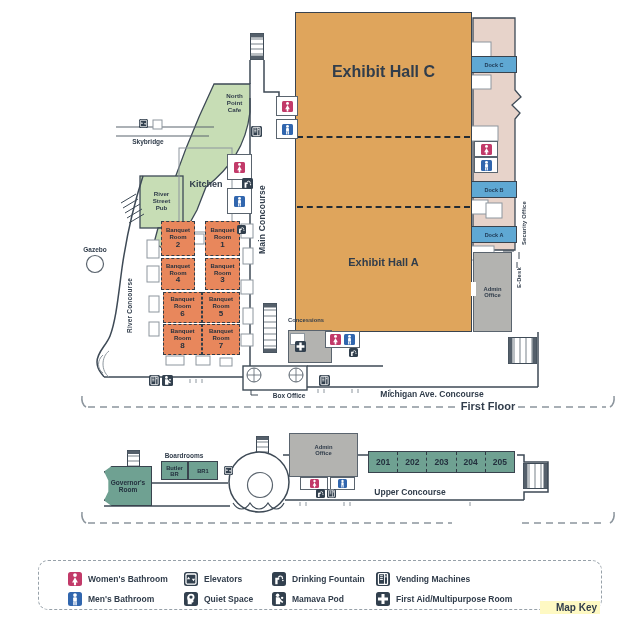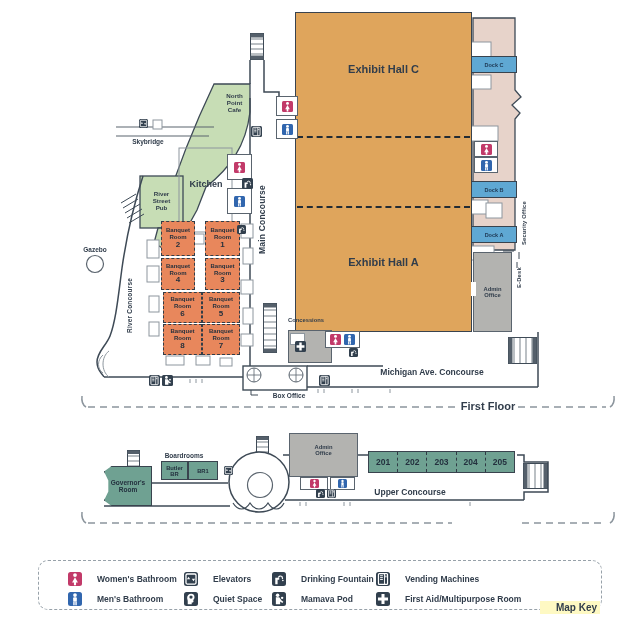--- a/index.html
+++ b/index.html
@@ -19,21 +19,21 @@
   .bq .n{font-size:8px;line-height:1.1}
   .teal{position:absolute;z-index:2;background:#6FA192;border:1.4px solid #39434E;display:flex;align-items:center;justify-content:center;font-weight:700;color:#23303E;text-align:center}
   .gray{position:absolute;z-index:2;background:#B3B3B0;border:1.1px solid #5A646E}
   .ic{position:absolute;z-index:4;width:11px;height:11px;border-radius:1.5px;display:block}
   .ic svg{width:100%;height:100%;display:block}
   .ic.sm{width:9px;height:9px}
   .icw{background:#C23A69}.icm{background:#3166AE}.icd{background:#32404E}
   .icbox{position:absolute;z-index:3;background:#fff;border:1px solid #5A646E;display:flex;align-items:center;justify-content:center;gap:3px}
   .icbox .ic{position:static}
   .keybox{position:absolute;z-index:2;border:1.6px dashed #97A1A9;border-radius:10px}
-  .kitem{position:absolute;z-index:3;display:flex;align-items:center;gap:15px;font-weight:700;font-size:8.5px;color:#313D4B;white-space:nowrap}
+  .kitem{position:absolute;z-index:3;display:flex;align-items:center;gap:6px;font-weight:700;font-size:8.5px;color:#313D4B;white-space:nowrap}
   .kitem .ic{position:static;width:14px;height:14px;border-radius:2.5px}
   .mk{position:absolute;z-index:4;font-weight:700;font-size:10px;color:#313D4B;background:#fef9c3;text-align:right;padding:1px 3px}
 </style>
 </head>
 <body>
 
 <svg width="0" height="0" style="position:absolute" aria-hidden="true">
 <defs>
 <symbol id="i-female" viewBox="0 0 12 12">
         <circle cx="6" cy="2.6" r="1.6" fill="#fff"></circle>
@@ -185,21 +185,21 @@
       <path d="M88 523 H452" stroke-dasharray="7 5"></path>
       <path d="M522 523 H606" stroke-dasharray="7 5"></path>
       <path d="M86 523 q-5 -3 -4 -11"></path>
       <path d="M610 523 q5 -3 4 -11"></path>
     </g>
   </svg>
 
   <div class="abs" style="left:295px;top:12px;width:177px;height:320px;background:#DFA55C;border:1.8px solid #39434E"></div>
   <div class="dashsep" style="left:297px;top:136px;width:173px"></div>
   <div class="dashsep" style="left:297px;top:206px;width:173px"></div>
-  <div class="lbl" style="left:316px;top:63px;width:135px;font-size:11px">Exhibit Hall C</div>
+  <div class="lbl" style="left:316px;top:63px;width:135px;font-size:16px">Exhibit Hall C</div>
   <div class="lbl" style="left:316px;top:256px;width:135px;font-size:11px">Exhibit Hall A</div>
 
   <div class="dock" style="left:471px;top:56px">
       <span>Dock C</span>
     </div>
   <div class="dock" style="left:471px;top:181px">
       <span>Dock B</span>
     </div>
   <div class="dock" style="left:471px;top:226px">
       <span>Dock A</span>
@@ -249,21 +249,21 @@
   <div class="gray" style="left:288px;top:330px;width:44px;height:33px"></div>
   <div class="abs" style="left:290px;top:333px;width:15px;height:12px;background:#fff;border:1px solid #8D969E"></div>
 
   <div class="lbl" style="left:221px;top:93px;width:27px;font-size:6.2px">North Point Cafe</div>
   <div class="lbl" style="left:149px;top:191px;width:25px;font-size:6.2px">River Street Pub</div>
   <div class="lbl" style="left:182px;top:179px;width:48px;font-size:9px">Kitchen</div>
   <div class="lbl" style="left:124px;top:138px;width:48px;font-size:6.5px">Skybridge</div>
   <div class="lbl" style="left:77px;top:246px;width:36px;font-size:6.5px">Gazebo</div>
   <div class="vlbl" style="left:126px;top:272px;width:12px;height:66px;font-size:6.5px">River Concourse</div>
   <div class="vlbl" style="left:257px;top:172px;width:14px;height:96px;font-size:8.5px">Main Concourse</div>
-  <div class="lbl" style="left:368px;top:368px;width:128px;font-size:8.5px">Michigan Ave. Concourse</div>
+  <div class="lbl" style="left:368px;top:390px;width:128px;font-size:8.5px">Michigan Ave. Concourse</div>
   <div class="lbl" style="left:264px;top:392px;width:50px;font-size:6.5px">Box Office</div>
   <div class="lbl" style="left:460px;top:400px;width:56px;font-size:11px">First Floor</div>
 
   <div class="icbox" style="left:276px;top:96px;width:22px;height:20px">
       <span class="ic icw">
         <svg viewBox="0 0 12 12">
           <use href="#i-female"></use>
         </svg>
       </span>
     </div>

